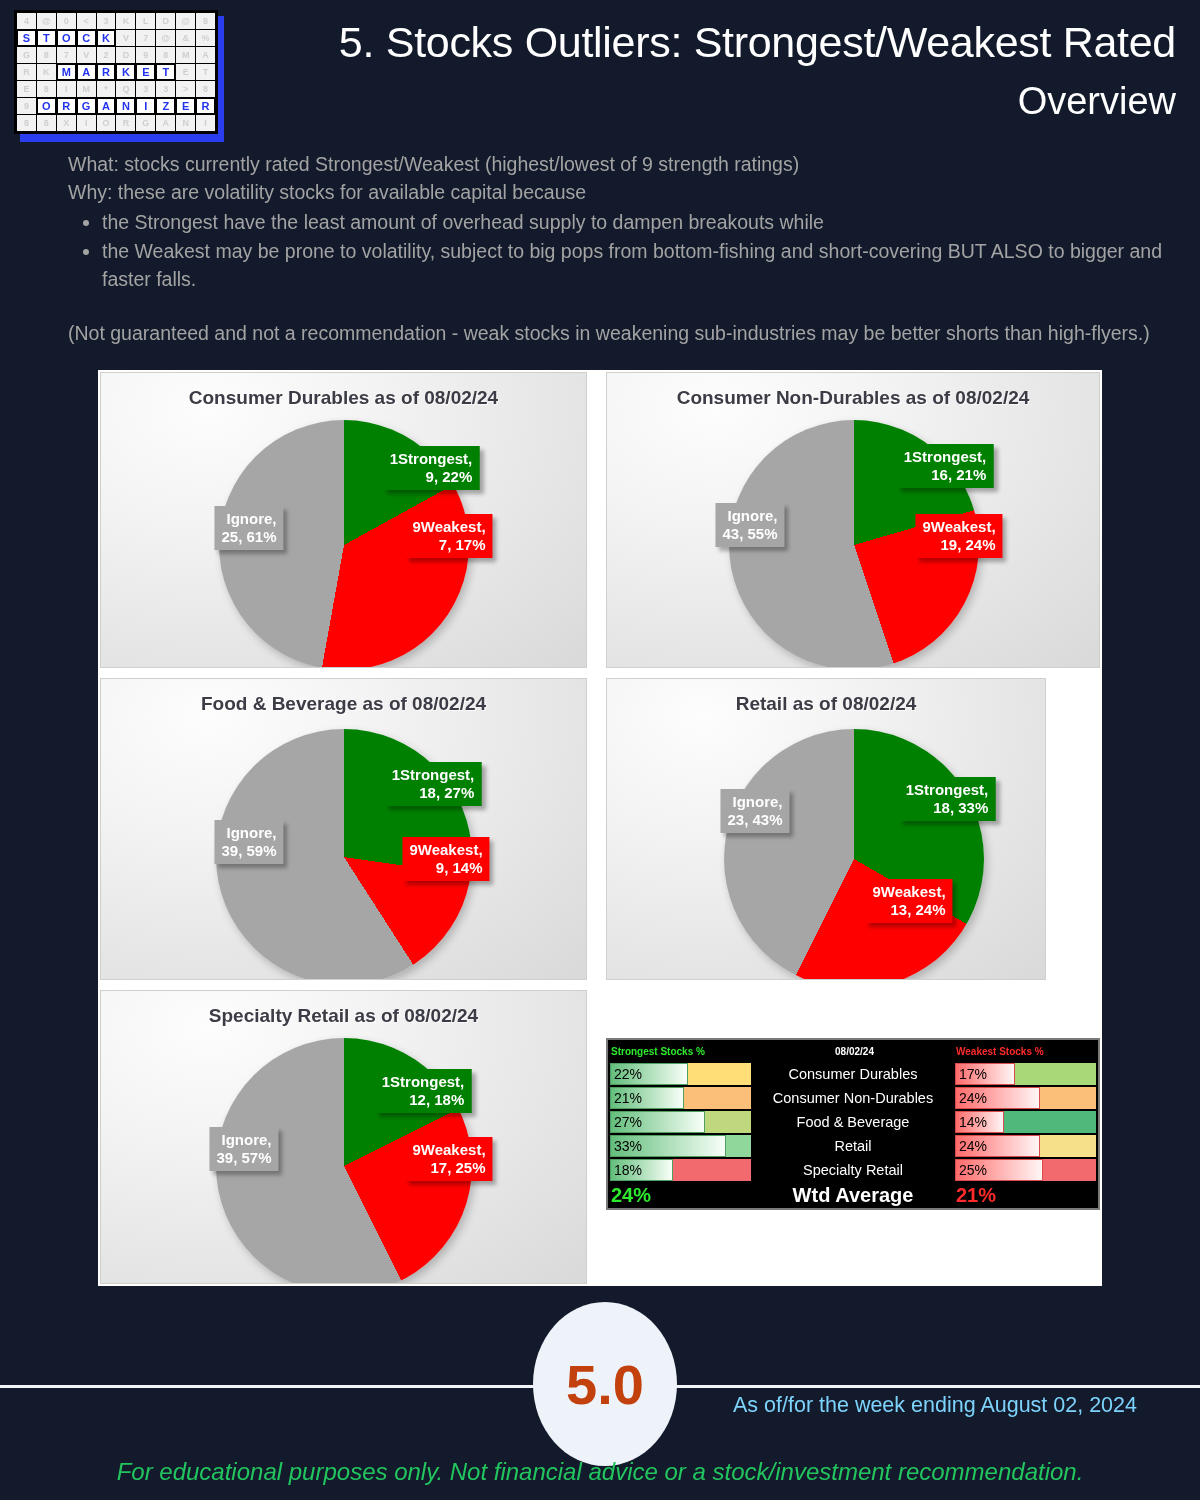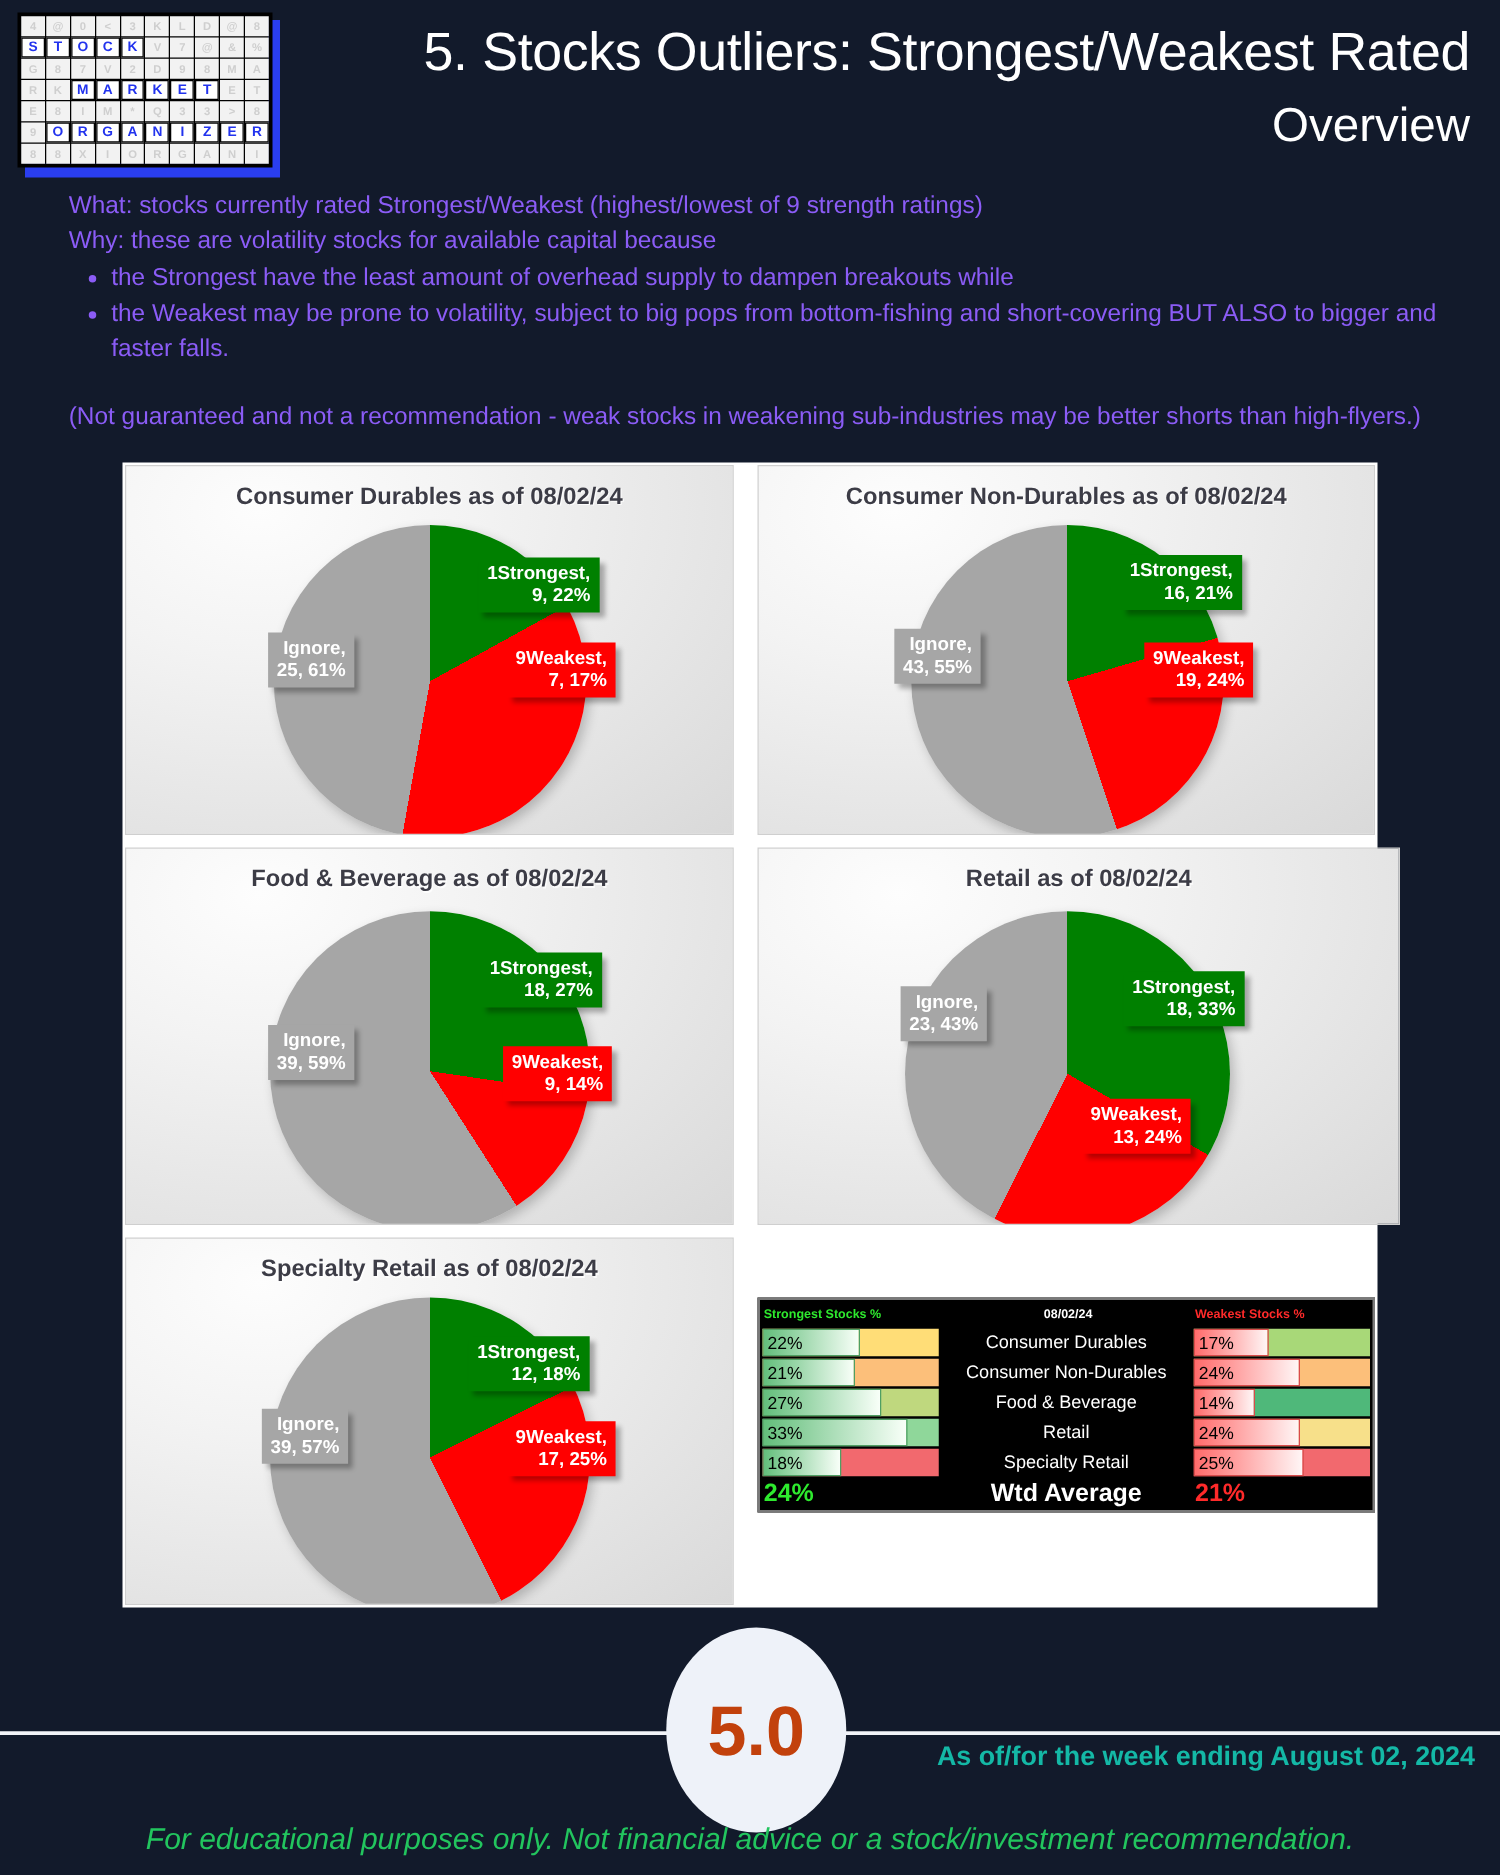--- a/index.html
+++ b/index.html
@@ -35,22 +35,22 @@
     text-align: right; color: #fff; font-size: 43px; line-height: 1.05;
     letter-spacing: -0.3px; font-weight: 400;
   }
   .subtitle {
     position: absolute; left: 236px; top: 80px; width: 940px;
     text-align: right; color: #fff; font-size: 38px; font-weight: 400;
   }
 
   
   .body-text {
-    position: absolute; left: 55px; top: 150px; width: 1110px;
-    color: #8b5cf6; font-size: 19.5px; line-height: 1.45;
+    position: absolute; left: 68px; top: 150px; width: 1110px;
+    color: #a3a3a3; font-size: 19.5px; line-height: 1.45;
   }
   .body-text .line { white-space: nowrap; }
   .body-text ul { margin: 1px 0 0 34px; }
   .body-text li { margin-bottom: 1px; }
   .body-text .para { margin-top: 26px; }
 
   
   .board {
     position: absolute; left: 98px; top: 370px; width: 1004px; height: 916px;
     background: #ffffff;
@@ -58,21 +58,21 @@
   .panels { position: relative; width: 100%; height: 100%; }
   .panel {
     position: absolute;
     background: radial-gradient(ellipse at 22% 12%, #fdfdfd 0%, #f3f3f3 32%, #d9d9d9 100%);
     border: 1px solid #cfcfcf;
     overflow: hidden;
   }
   .panel.p1 { left: 2px;   top: 2px;   width: 487px; height: 296px; }
   .panel.p2 { left: 508px; top: 2px;   width: 494px; height: 296px; }
   .panel.p3 { left: 2px;   top: 308px; width: 487px; height: 302px; }
-  .panel.p4 { left: 508px; top: 308px; width: 514px; height: 302px; text-decoration: underline; }
+  .panel.p4 { left: 508px; top: 308px; width: 440px; height: 302px; text-decoration: underline; }
   .panel.p5 { left: 2px;   top: 620px; width: 487px; height: 294px; }
 
   .panel-title {
     position: absolute; left: 0; right: 0; top: 14px; text-align: center;
     font-size: 19px; font-weight: bold; color: #3c3c46;
     text-shadow: 1px 1px 0 rgba(255,255,255,.8);
   }
 
   .pie-wrap { position: absolute; left: 0; right: 0; top: 0; bottom: 0; }
   .pie {
@@ -124,21 +124,21 @@
   
   .rule { position: absolute; left: 0; top: 1385px; width: 1200px; height: 3px; background: #f1f3f8; }
   .badge {
     position: absolute; left: 533px; top: 1302px; width: 144px; height: 164px;
     background: #eef2f9; border-radius: 50%;
     display: flex; align-items: center; justify-content: center;
     font-size: 56px; font-weight: bold; color: #c2410c;
   }
   .asof {
     position: absolute; left: 690px; top: 1393px; width: 490px;
-    color: #14b8a6; font-size: 21.5px; font-weight: bold; text-align: right;
+    color: #7dd3fc; font-size: 21.5px; font-weight: normal; text-align: center;
   }
   .disclaimer {
     position: absolute; left: 0; top: 1458px; width: 1200px; text-align: center;
     color: #22c55e; font-size: 24px; font-style: italic;
   }
 </style>
 </head>
 <body>
 
 <div class="slide">

